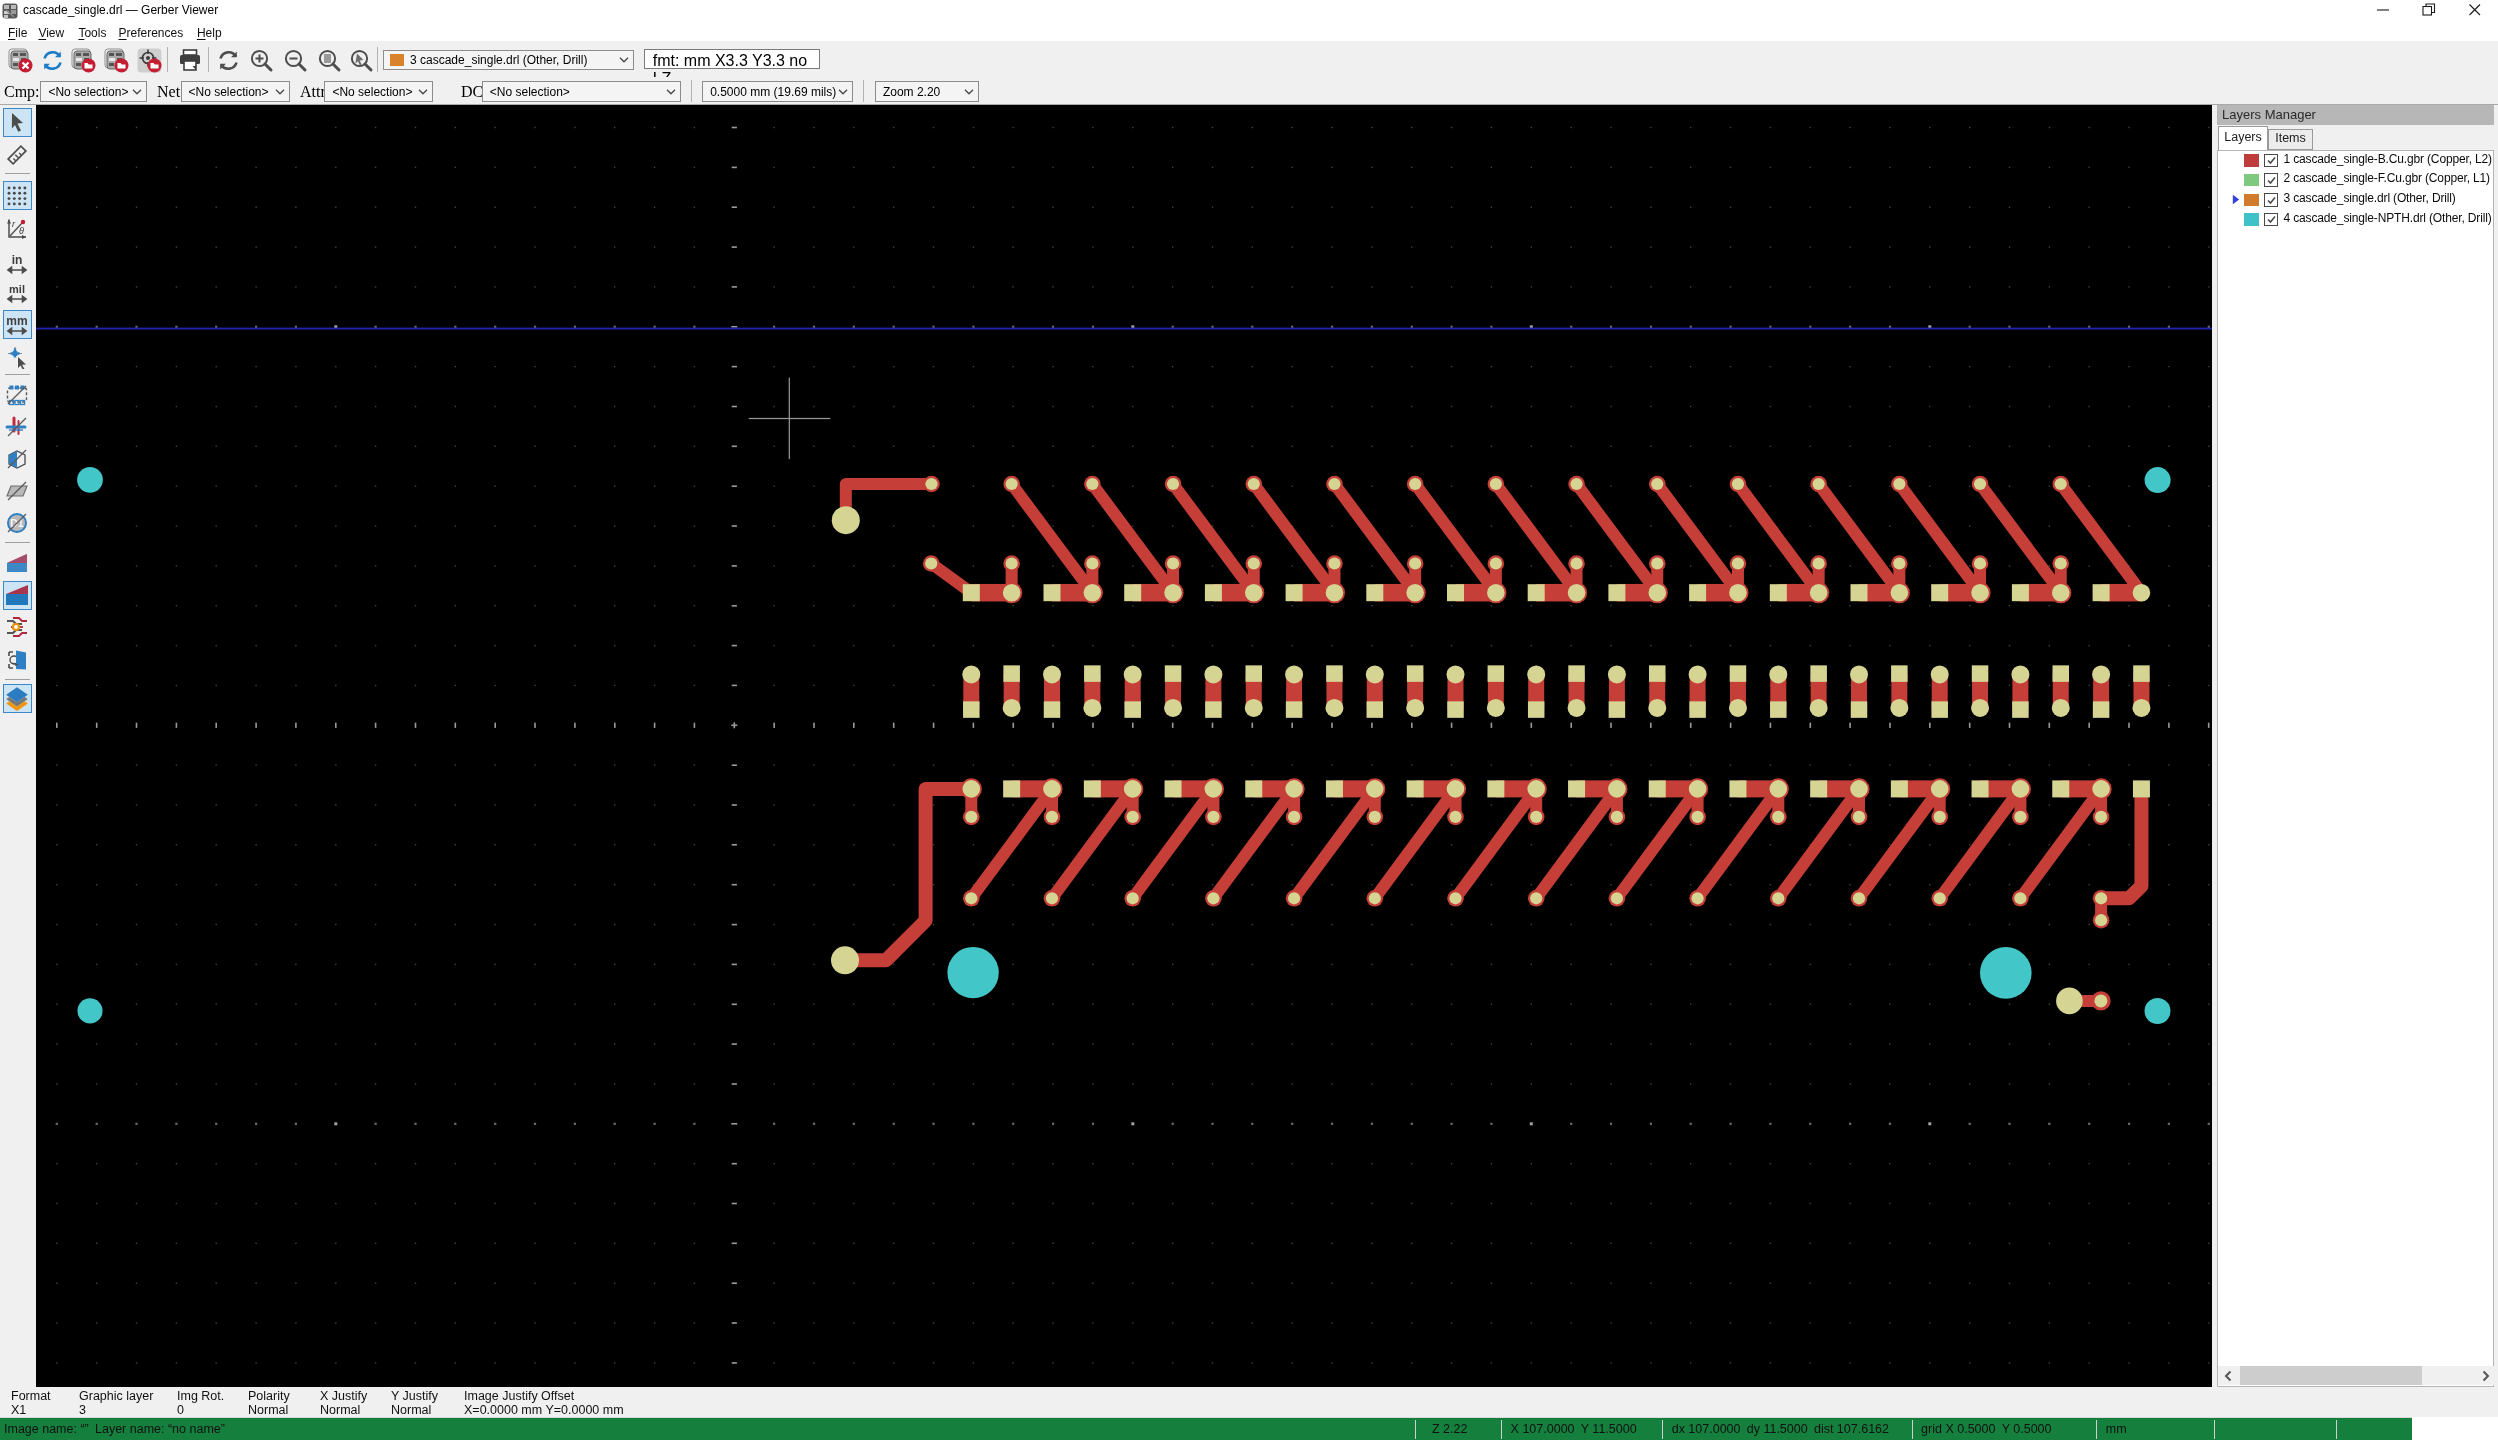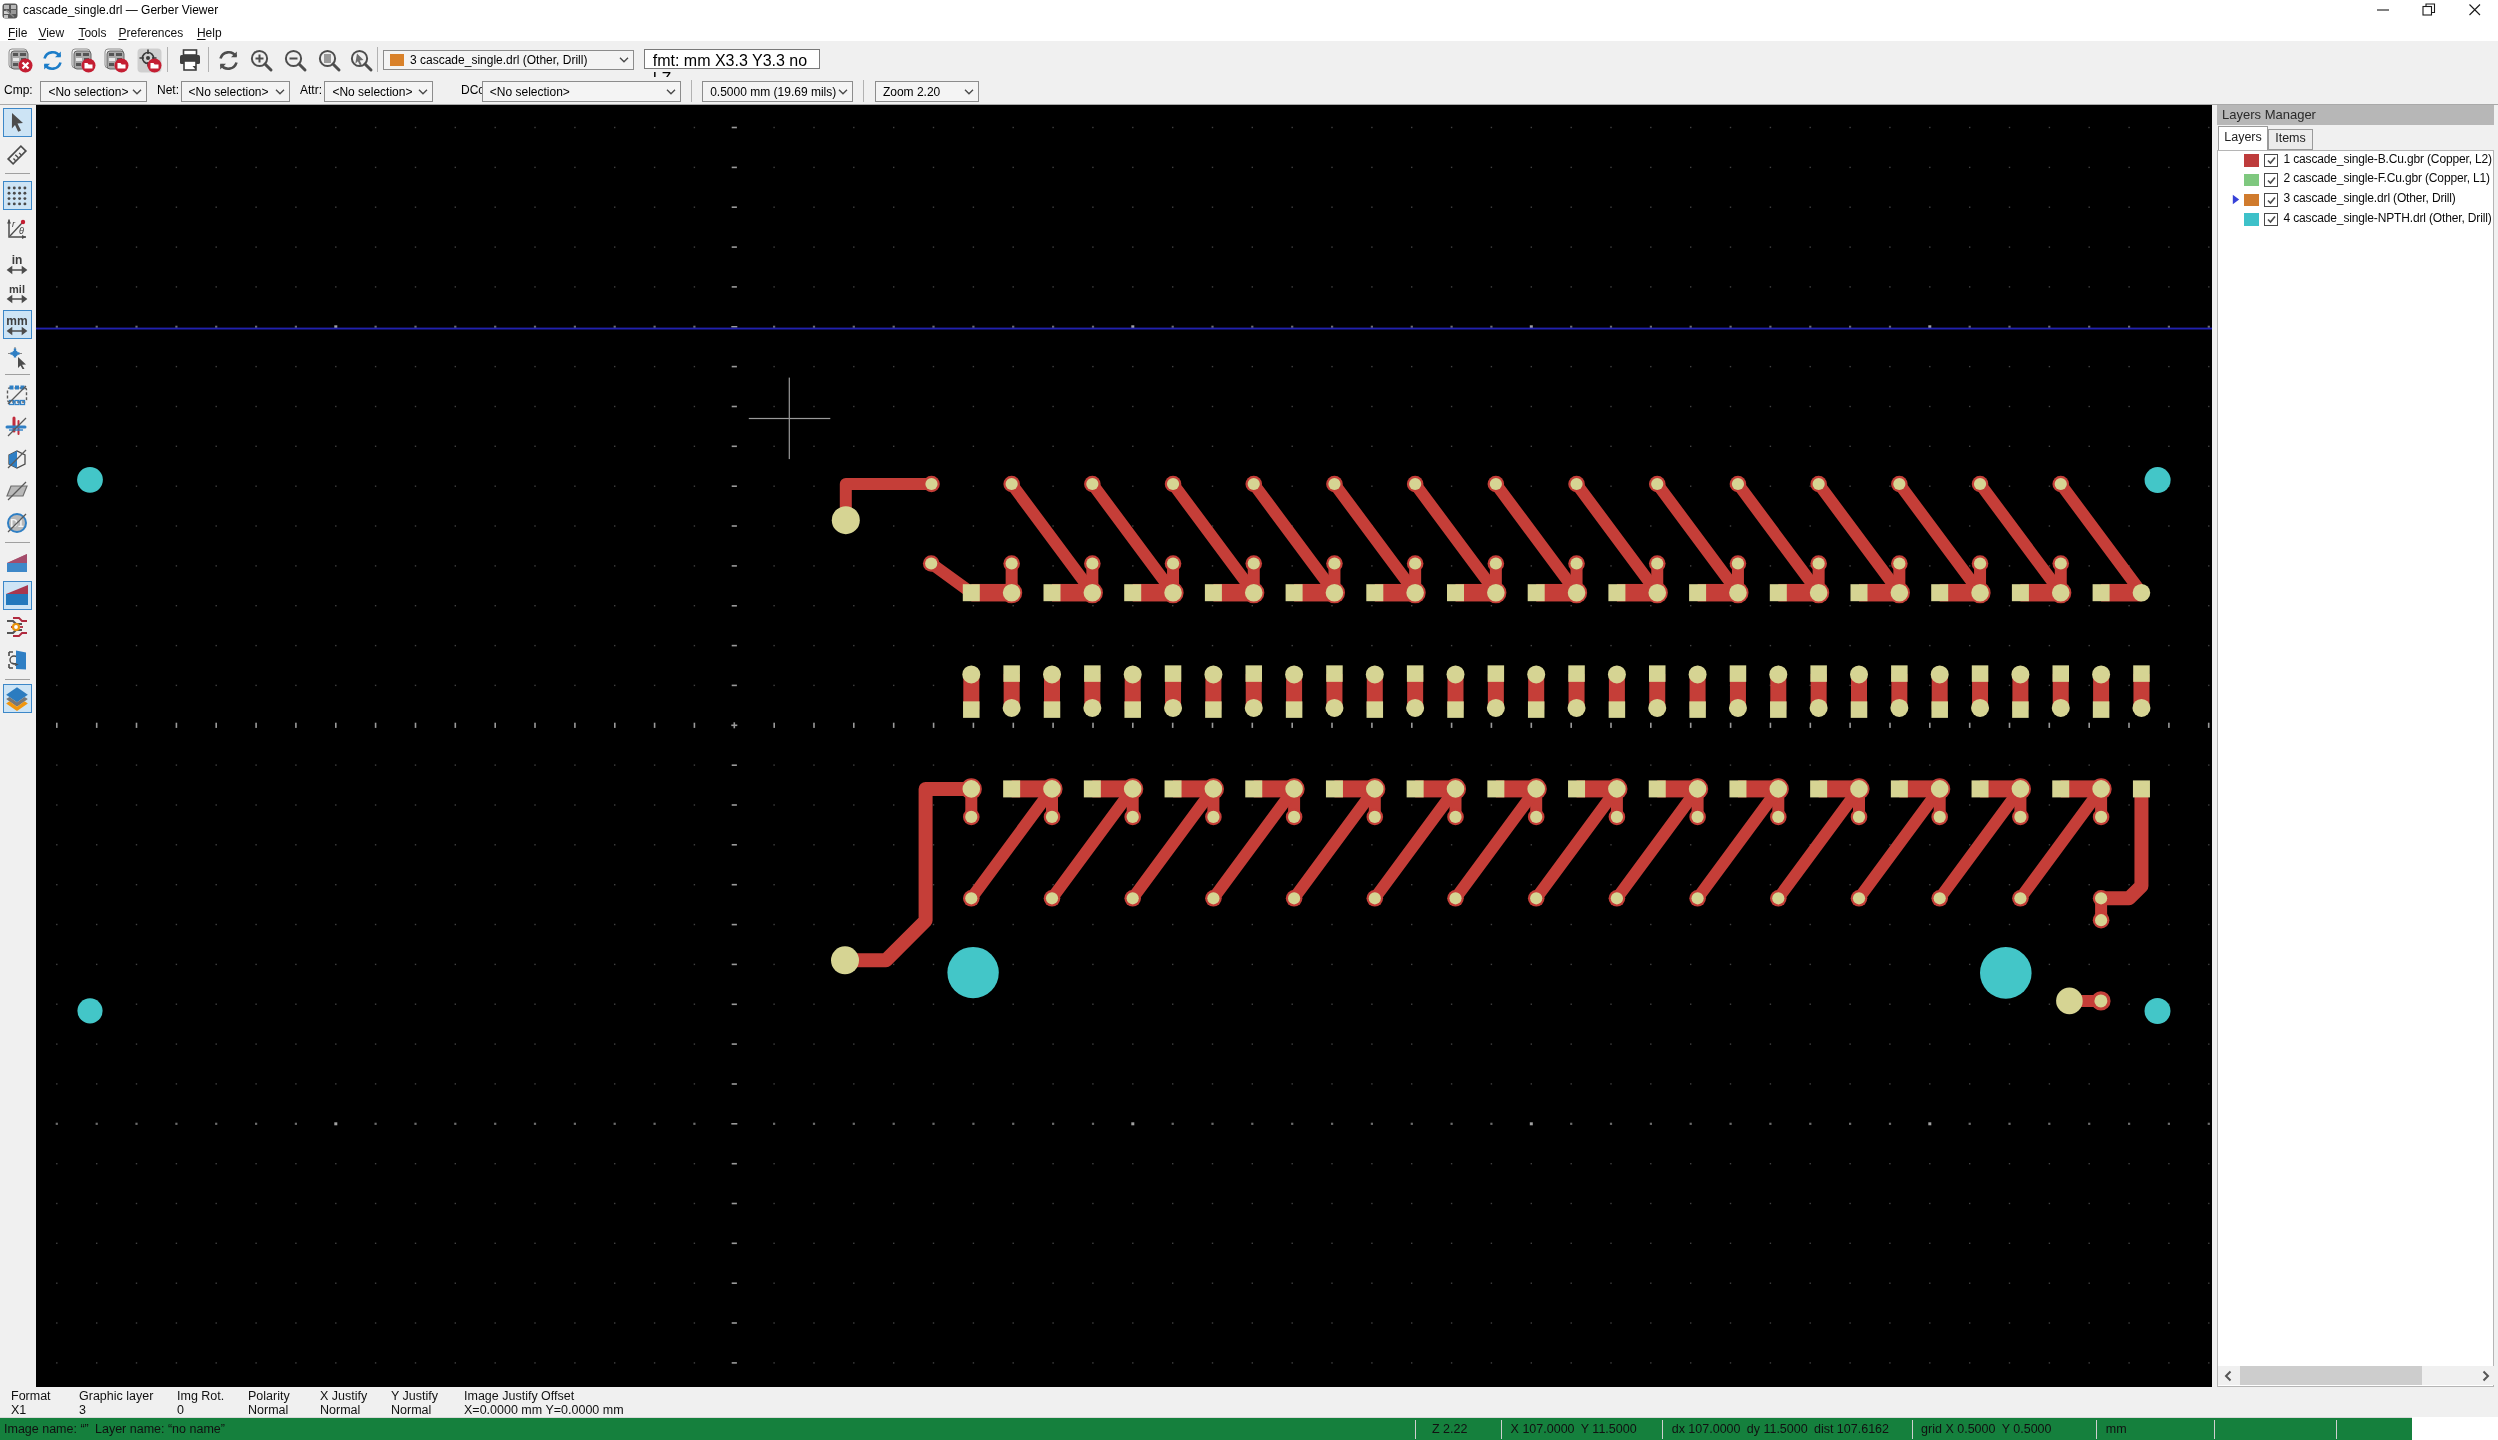--- a/index.html
+++ b/index.html
@@ -10,21 +10,21 @@
 #menu div { position:absolute;top:6px; }
 #menu u { text-decoration:underline; text-underline-offset:2px; }
 #tb1 { left:0;top:41px;width:2498px;height:36px;background:#f0f0f0; }
 #tb2 { left:0;top:77px;width:2498px;height:28px;background:#f0f0f0;border-bottom:1px solid #a9a9a9; }
 .ic { position:absolute; }
 .tsep { position:absolute;top:6px;width:1px;height:25px;background:#b2b2b2; }
 .tsep2 { position:absolute;top:3px;width:1px;height:22px;background:#b2b2b2; }
 .combo { position:absolute;background:#f4f4f4;border:1px solid #8c8c8c;font-size:12px;color:#000; }
 .combo span { position:absolute;left:7px;top:50%;transform:translateY(-50%);white-space:nowrap; }
 .combo i { position:absolute;right:3px;top:50%;transform:translateY(-46%);line-height:0; }
-.lbl { position:absolute;font-size:12px;color:#000;top:6px; }
+.lbl { position:absolute;font-size:16px;color:#000;top:6px;font-family:Liberation Serif, serif; }
 #fmtbox { position:absolute;left:643.7px;top:8px;width:176px;height:20px;background:#fff;
   border:1px solid #7a7a7a;font-size:16px;color:#000;padding:2px 0 0 8px; }
 #leftbar { left:0;top:105px;width:36px;height:1282px;background:#f0f0f0; }
 .selbox { position:absolute;left:2.5px;width:29px;height:29px;background:#cde4f5;border:1px solid #3c87c8; }
 .lic { position:absolute; }
 .lsep { position:absolute;left:5px;width:25px;height:1px;background:#a0a0a0; }
 #cv { left:36px;top:105px;width:2176px;height:1282px;background:#000; }
 #panel { left:2212px;top:105px;width:286px;height:1282px;background:#f0f0f0; }
 #pnhead { position:absolute;left:5px;top:0px;width:277px;height:19.5px;background:#b7b7b7;
   font-size:13px;color:#2a2a2a;padding:2px 0 0 5px; }

